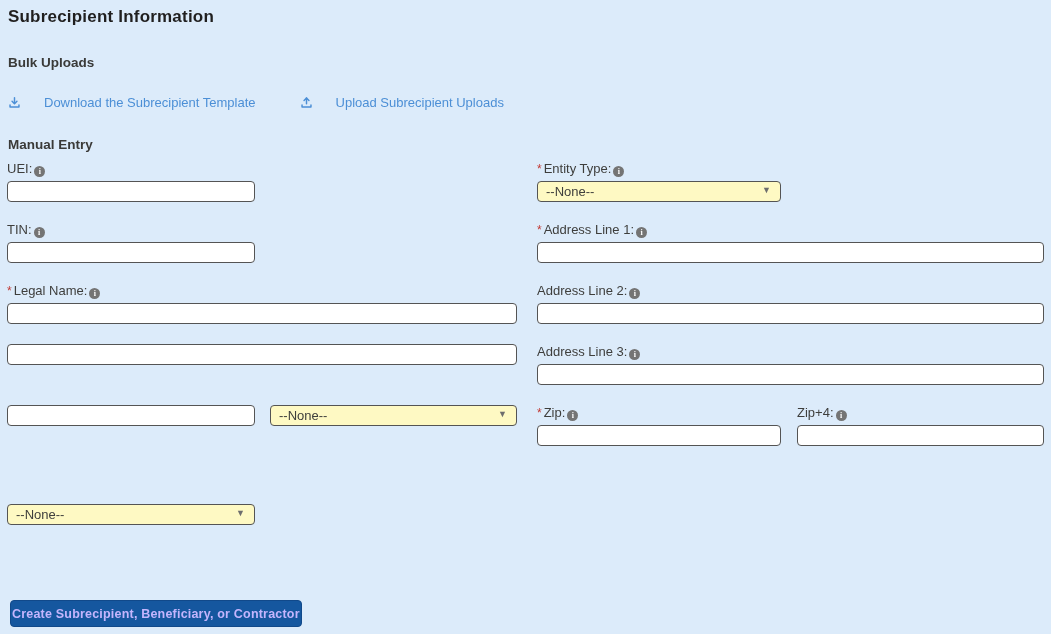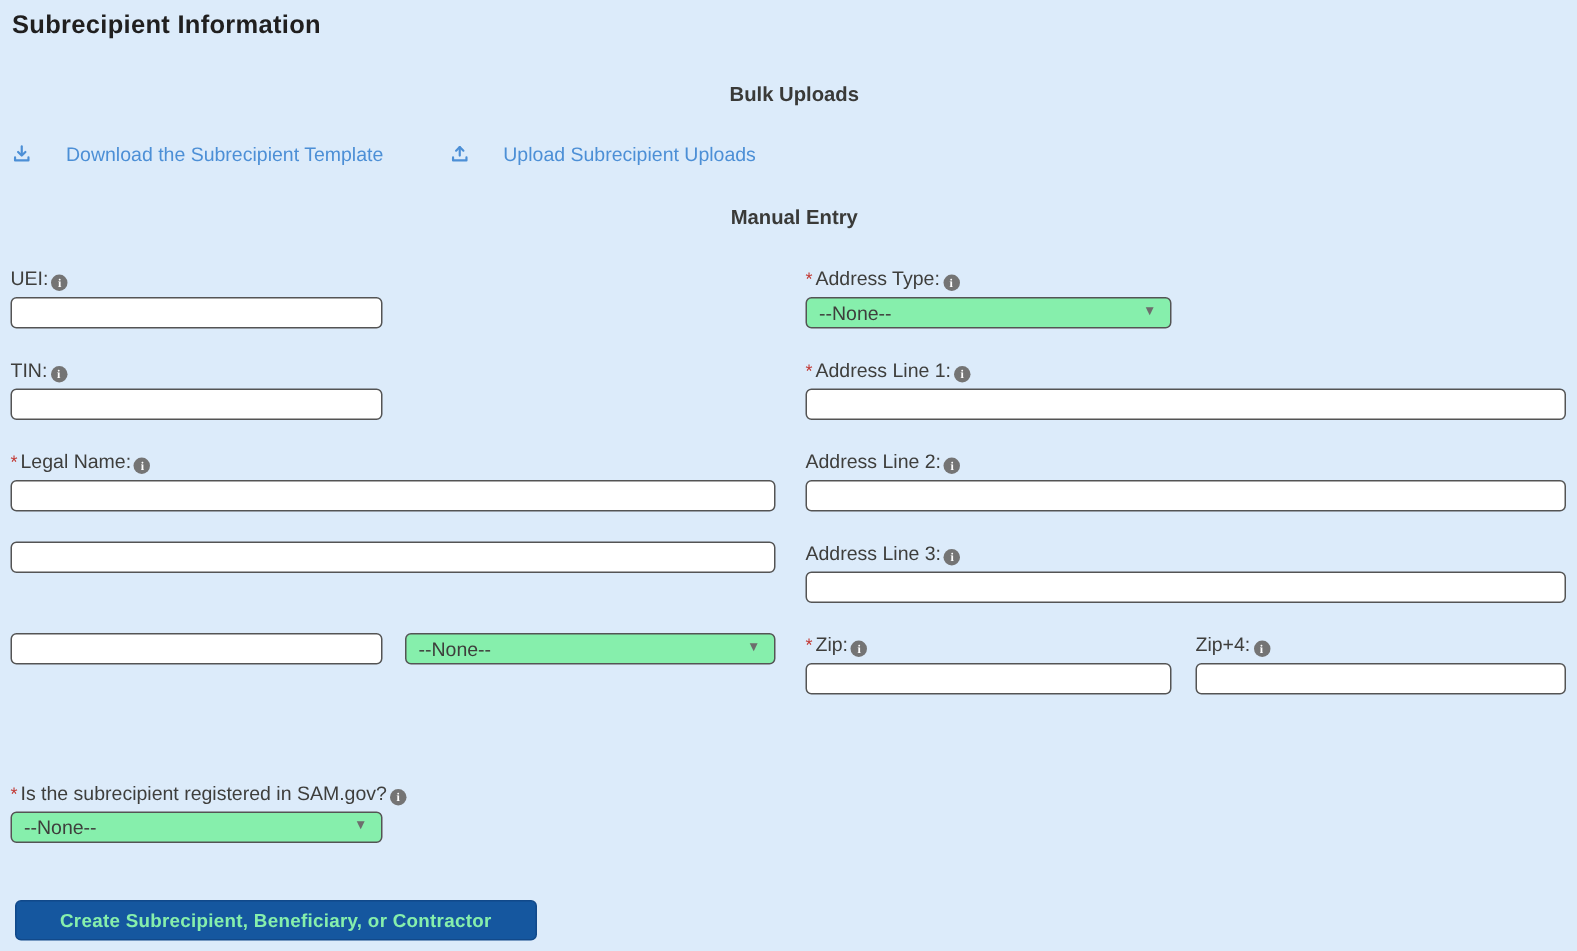--- a/index.html
+++ b/index.html
@@ -18,21 +18,20 @@
     font-weight: 600;
     color: #201f1f;
     letter-spacing: .2px;
   }
 
   .section-heading {
     margin-left: 8px;
     font-size: 13.5px;
     font-weight: 700;
     color: #3a3a38;
-    text-align: center;
   }
   .bulk-heading { margin-top: 28px; }
   .manual-heading { margin-top: 27px; }
 
   .links-row {
     margin: 25px 0 0 8px;
     display: flex;
     align-items: center;
     gap: 44px;
   }
@@ -40,21 +39,21 @@
     display: flex;
     align-items: center;
     gap: 23px;
     color: #4c8fd6;
     font-size: 13px;
     cursor: pointer;
     text-decoration: none;
   }
   .tpl-link svg { display: block; }
 
-  .form-area { margin-top: 26px; padding-left: 7px; }
+  .form-area { margin-top: 9px; padding-left: 7px; }
 
   .form-row { display: flex; margin-bottom: 20px; }
   .half-left  { width: 510px; margin-right: 20px; display: flex; }
   .half-right { width: 507px; display: flex; }
   .col-a { width: 248px; margin-right: 15px; }
   .col-b { width: 247px; }
   .col-c { width: 244px; margin-right: 16px; }
   .col-d { width: 247px; }
   .col-full-l { width: 510px; }
   .col-full-r { width: 507px; }
@@ -99,21 +98,21 @@
     color: #3e3e3c;
     outline: none;
   }
 
   .select-box {
     position: relative;
     width: 100%;
     height: 21px;
     border: 1px solid #545454;
     border-radius: 4px;
-    background: #86efac;
+    background: #fef9c3;
     font-size: 13px;
     color: #3e3e3c;
     line-height: 19px;
     padding: 0 22px 0 8px;
     cursor: pointer;
     white-space: nowrap;
     overflow: hidden;
   }
   .select-arrow {
     position: absolute;
@@ -124,27 +123,27 @@
     pointer-events: none;
   }
 
   .sam-row { margin-top: 58px; margin-bottom: 0; }
 
   .create-btn {
     position: absolute;
     left: 10px; top: 600px;
     height: 27px;
     background: #15579f;
-    color: #86efac;
+    color: #c4b5fd;
     border: 1px solid #11498a;
     border-radius: 4px;
     font-family: "Liberation Sans", sans-serif;
     font-size: 12.5px;
     font-weight: 700;
-    padding: 0 29px;
+    padding: 0 1px;
     cursor: pointer;
     letter-spacing: .2px;
   }
 </style>
 </head>
 <body>
 
 <div class="page">
 
   <div class="page-title">Subrecipient Information</div>
@@ -180,21 +179,21 @@
 
     <div class="form-row">
       <div class="half-left">
         <div class="col-a">
           <label class="field-label"><span>UEI:</span><span class="info-icon">i</span></label>
           <input class="text-input" type="text" value="" style="">
         </div>
       </div>
       <div class="half-right">
         <div class="col-c">
-          <label class="field-label"><span class="req">*</span><span>Address Type:</span><span class="info-icon">i</span></label>
+          <label class="field-label"><span class="req">*</span><span>Entity Type:</span><span class="info-icon">i</span></label>
           <div class="select-box">
             <span>--None--</span>
             <span class="select-arrow">▼</span>
           </div>
         </div>
       </div>
     </div>
 
     <div class="form-row">
       <div class="half-left">
@@ -260,21 +259,20 @@
         <div class="col-d">
           <label class="field-label"><span>Zip+4:</span><span class="info-icon">i</span></label>
           <input class="text-input" type="text" value="" style="">
         </div>
       </div>
     </div>
 
     <div class="form-row sam-row">
       <div class="half-left">
         <div class="col-a">
-          <label class="field-label"><span class="req">*</span><span>Is the subrecipient registered in SAM.gov?</span><span class="info-icon">i</span></label>
           <div class="select-box">
             <span>--None--</span>
             <span class="select-arrow">▼</span>
           </div>
         </div>
       </div>
     </div>
 
   </div>
 

